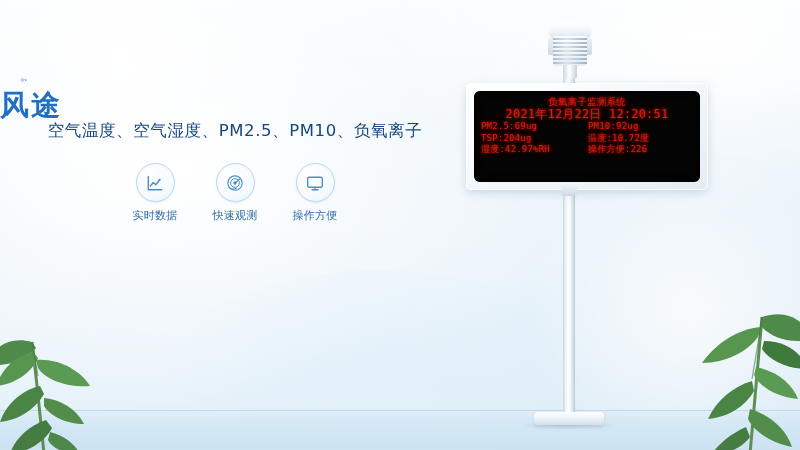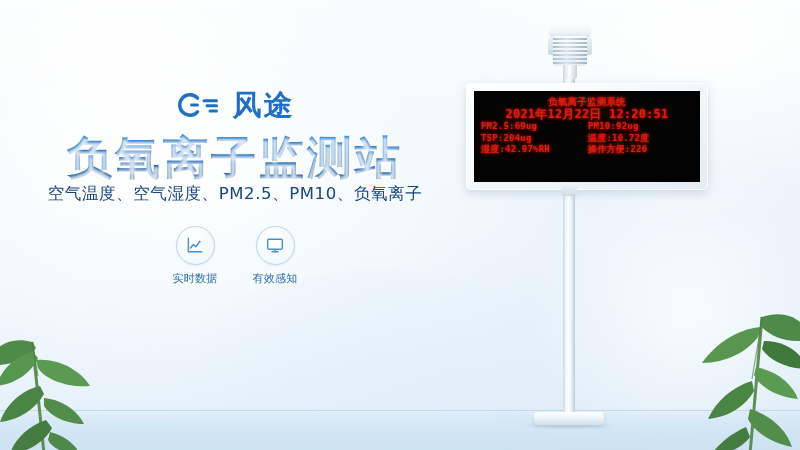--- a/index.html
+++ b/index.html
@@ -52,24 +52,25 @@
     position: absolute;
     left: 0;
     top: 78px;
     width: 470px;
     text-align: center;
   }
 
   
   .logo-row {
     display: flex;
-    align-items: flex-end;
+    align-items: flex-start;
     justify-content: center;
     gap: 9px;
     height: 42px;
+    flex-direction: column;
   }
   .logo-mark { display: block; }
   .logo-text {
     font-size: 29px;
     font-weight: bold;
     color: #1f6fc4;
     letter-spacing: 2px;
     line-height: 1;
     font-family: "DejaVu Sans", "Liberation Sans", sans-serif;
   }
@@ -211,26 +212,25 @@
     background: linear-gradient(155deg, #ffffff 0%, #f6f9fb 40%, #e4ecf2 100%);
     border-radius: 5px;
     box-shadow: 0 3px 8px rgba(130,160,185,.35), inset 0 0 0 1px rgba(255,255,255,.9);
     padding: 8px;
     box-sizing: border-box;
   }
   .screen {
     width: 100%;
     height: 100%;
     background: #050404;
-    border-radius: 0;
+    border-radius: 6px;
     box-shadow: inset 0 0 8px rgba(0,0,0,.9);
     padding: 5px 7px 0 7px;
     box-sizing: border-box;
     overflow: hidden;
-    font-weight: bold;
   }
   .led {
     color: #e01b10;
     text-shadow: 0 0 3px rgba(255,40,20,.85), 0 0 7px rgba(220,20,10,.45);
     font-family: "DejaVu Sans Mono", "Liberation Mono", monospace;
     letter-spacing: .2px;
     white-space: nowrap;
   }
   .led-title { font-size: 9.5px; text-align: center; line-height: 12px; }
   .led-time  { font-size: 12px; text-align: center; line-height: 12px; }
@@ -324,47 +324,58 @@
       <svg class="logo-mark" width="48" height="30" viewBox="0 0 48 30">
         <path d="M21.5 8.2a10.2 10.2 0 1 0 0 13.6" fill="none" stroke="#1f6fc4" stroke-width="3.4" stroke-linecap="round"></path>
         <rect x="14.2" y="13.4" width="8.6" height="3.2" rx="1.3" fill="#1f6fc4"></rect>
         <rect x="26.5" y="9.2" width="15.5" height="3.0" rx="1.5" fill="#1f6fc4"></rect>
         <rect x="29.5" y="14.3" width="12.5" height="3.0" rx="1.5" fill="#1f6fc4"></rect>
         <rect x="32.5" y="19.4" width="9.5" height="3.0" rx="1.5" fill="#1f6fc4"></rect>
       </svg>
       <span class="logo-text">风途</span>
     </div>
 
-    <div class="headline">负氧离子监测站</div>
 
     <div class="subhead">空气温度、空气湿度、PM2.5、PM10、负氧离子</div>
 
     <div class="features">
 
       <div class="feature">
         <div class="fcircle">
           <svg width="20" height="20" viewBox="0 0 24 24">
             <path d="M4 4v16h16" fill="none" stroke="#4a90cf" stroke-width="1.7" stroke-linecap="round"></path>
             <path d="M6.5 15.5l3.5-4 3 2.6 4.5-6" fill="none" stroke="#4a90cf" stroke-width="1.7" stroke-linecap="round" stroke-linejoin="round"></path>
             <circle cx="17.6" cy="8.2" r="1.2" fill="#4a90cf"></circle>
           </svg>
         </div>
         <div class="flabel">实时数据</div>
       </div>
 
+      <div class="feature">
+        <div class="fcircle">
+          <svg width="20" height="20" viewBox="0 0 24 24">
+            <circle cx="12" cy="12" r="8.6" fill="none" stroke="#4a90cf" stroke-width="1.4"></circle>
+            <circle cx="12" cy="12" r="5.2" fill="none" stroke="#4a90cf" stroke-width="1.2"></circle>
+            <circle cx="12" cy="12" r="2" fill="#4a90cf"></circle>
+            <path d="M12 12L18.4 6.6" fill="none" stroke="#4a90cf" stroke-width="1.4" stroke-linecap="round"></path>
+            <path d="M4.6 17.8c2.6 1.6 6 1.9 9 .6" fill="none" stroke="#4a90cf" stroke-width="1.2" stroke-linecap="round"></path>
+          </svg>
+        </div>
+        <div class="flabel">快速观测</div>
+      </div>
 
       <div class="feature">
         <div class="fcircle">
           <svg width="20" height="20" viewBox="0 0 24 24">
             <rect x="3.2" y="5" width="17.6" height="12" rx="1.6" fill="none" stroke="#4a90cf" stroke-width="1.7"></rect>
             <path d="M8.5 20h7" stroke="#4a90cf" stroke-width="1.7" stroke-linecap="round"></path>
             <path d="M12 17v3" stroke="#4a90cf" stroke-width="1.5" stroke-linecap="round"></path>
           </svg>
         </div>
-        <div class="flabel">有效感知</div>
+        <div class="flabel">操作方便</div>
       </div>
 
 
     </div>
   </div>
 
   <svg class="plant plant-left" viewBox="0 0 150 160">
     <path d="M52 160 C 48 120, 44 80, 40 48" stroke="#5d8f54" stroke-width="3" fill="none"></path>
     <path d="M40 48 C 18 42, 2 52, -6 70 C 14 74, 34 66, 44 54 Z" fill="#4f8a4a"></path>
     <path d="M41 58 C 26 60, 10 74, 4 92 C 24 90, 40 78, 46 64 Z" fill="#56964f"></path>

